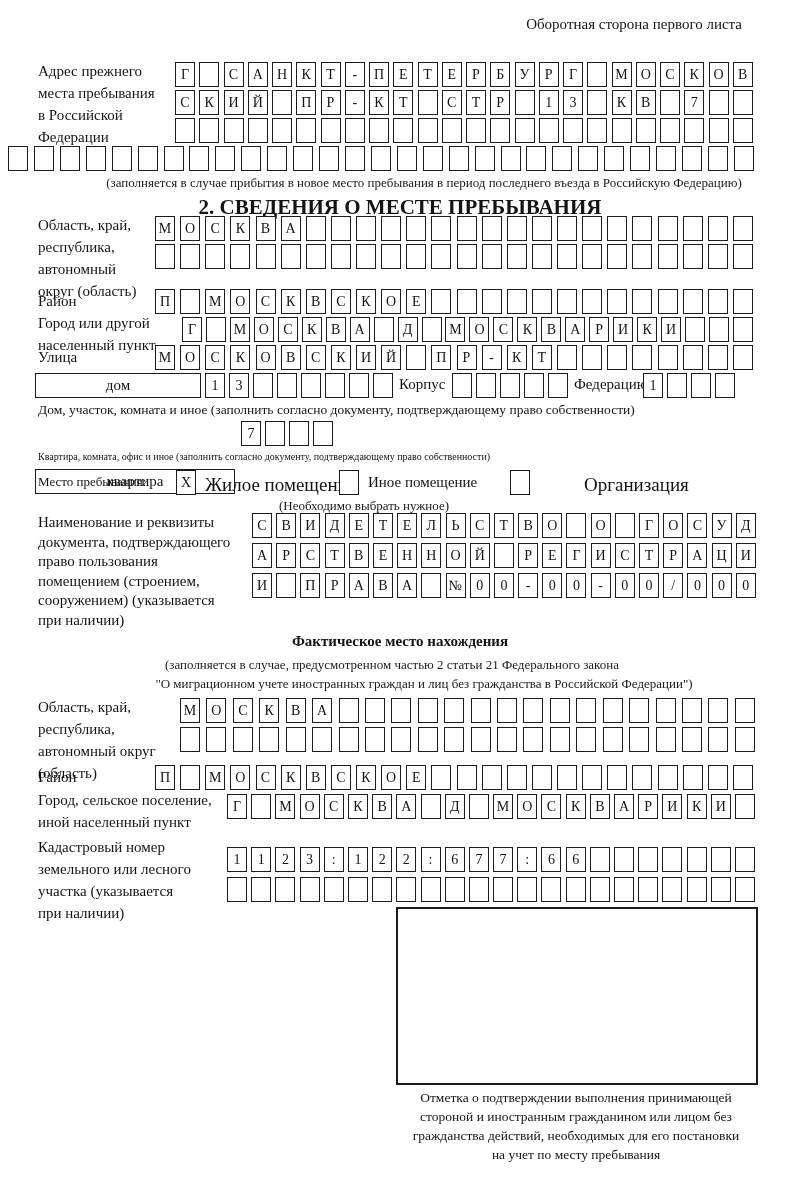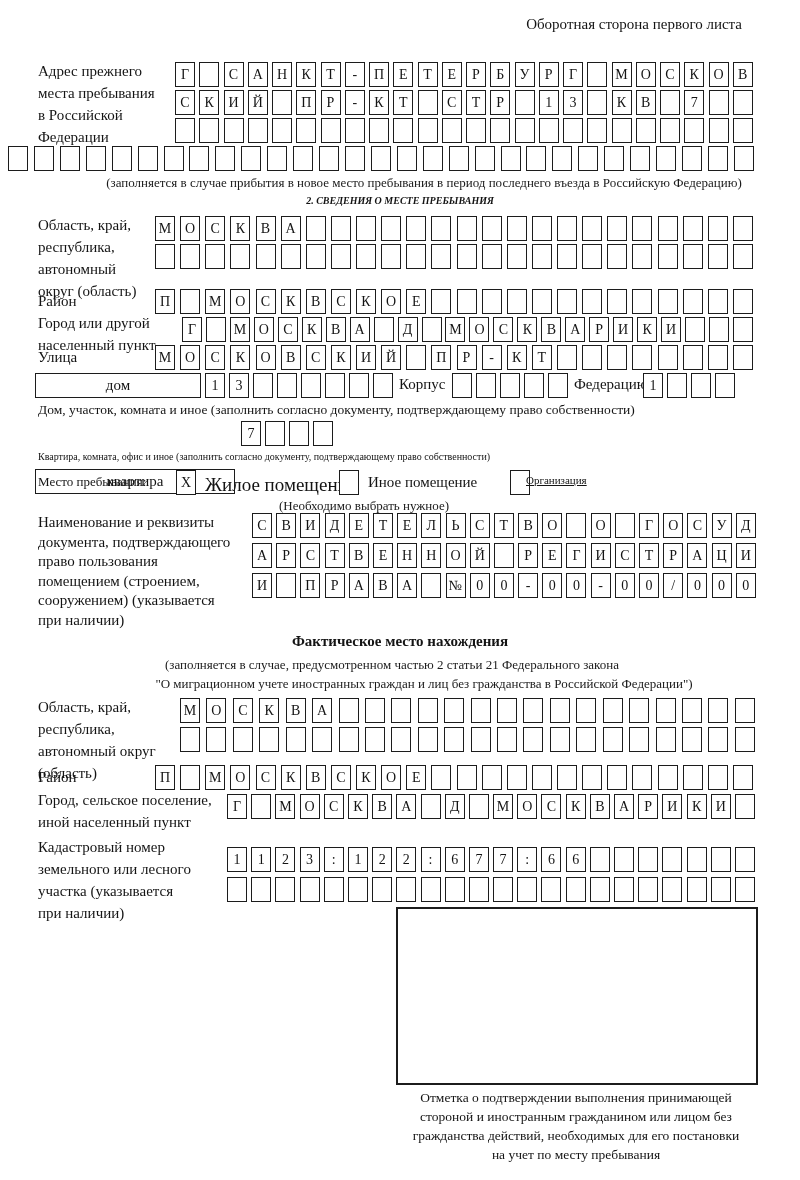--- a/index.html
+++ b/index.html
@@ -140,21 +140,21 @@
     <span class="cell"></span>
     <span class="cell"></span>
     <span class="cell"></span>
     <span class="cell"></span>
     <span class="cell"></span>
     <span class="cell"></span>
     <span class="cell"></span>
   </div>
 <div class="abs note center" style="left:0;top:175px;width:800px;">(заполняется в случае прибытия в новое место пребывания в период последнего въезда в Российскую Федерацию)</div>
 
-<div class="abs center bold" style="left:0;top:195px;width:800px;font-size:10px;font-style:italic;">2. СВЕДЕНИЯ О МЕСТЕ ПРЕБЫВАНИЯ</div>
+<div class="abs center bold" style="left:0;top:195px;width:800px;font-size:21px;">2. СВЕДЕНИЯ О МЕСТЕ ПРЕБЫВАНИЯ</div>
 
 <div class="abs lbl" style="left:38px;top:214px;width:118px;">Область, край,
 республика,
 автономный
 округ (область)</div>
 <div class="cellrow" style="left:155px;top:216px;width:598px;">
     <span class="cell">М</span>
     <span class="cell">О</span>
     <span class="cell">С</span>
     <span class="cell">К</span>
@@ -333,21 +333,21 @@
     <span class="cell">X</span>
   </div>
 <div class="abs" style="left:205px;top:474px;font-size:19px;">Жилое помещение</div>
 <div class="cellrow packed" style="left:339px;top:470px;">
     <span class="cell"></span>
   </div>
 <div class="abs" style="left:368px;top:474px;font-size:15px;">Иное помещение</div>
 <div class="cellrow packed" style="left:510px;top:470px;">
     <span class="cell"></span>
   </div>
-<div class="abs" style="left:526px;top:474px;font-size:11px;text-decoration:underline;">Организация</div>
+<div class="abs" style="left:584px;top:474px;font-size:19px;">Организация</div>
 <div class="abs note center" style="left:180px;top:498px;width:320px;">(Необходимо выбрать нужное)</div>
 
 <div class="abs lbl" style="left:38px;top:513px;width:212px;line-height:19.5px;">Наименование и реквизиты
 документа, подтверждающего
 право пользования
 помещением (строением,
 сооружением) (указывается
 при наличии)</div>
 <div class="cellrow" style="left:252px;top:513px;width:504px;">
     <span class="cell">С</span>

